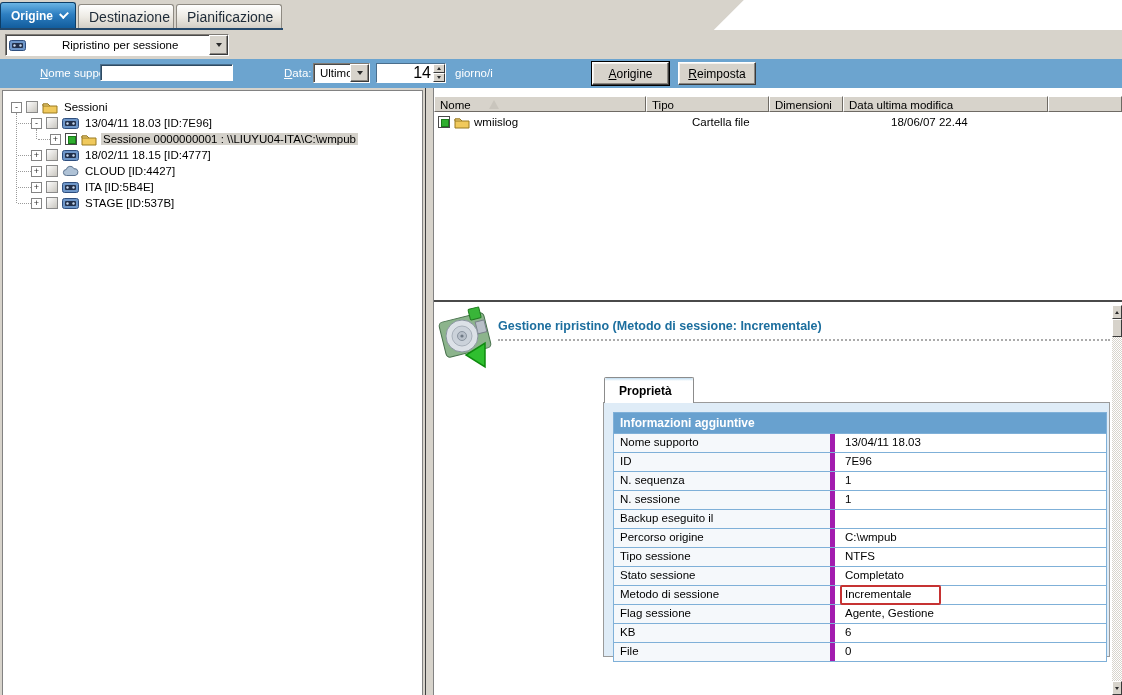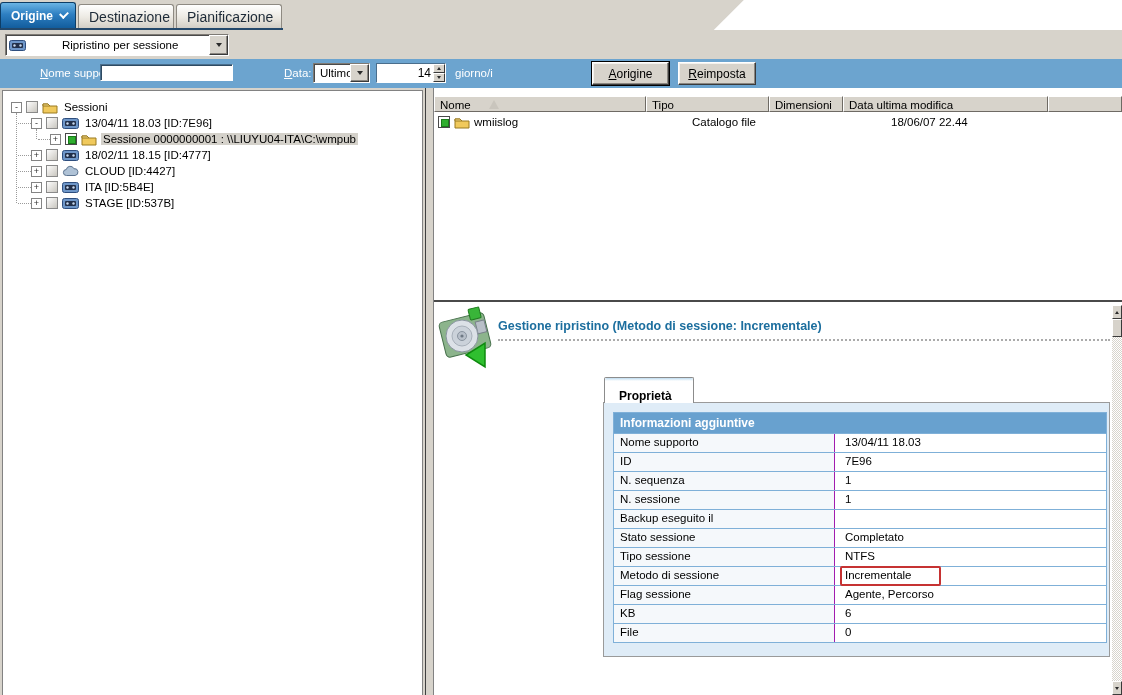--- a/index.html
+++ b/index.html
@@ -29,21 +29,21 @@
   .tri-down{width:0;height:0;border-left:3.5px solid transparent;border-right:3.5px solid transparent;border-top:4px solid #2B2B2B;}
   .tri-up{width:0;height:0;border-left:3.5px solid transparent;border-right:3.5px solid transparent;border-bottom:4px solid #2B2B2B;}
 
   
   .toolbar{position:absolute;left:0;top:59px;width:1122px;height:29px;background:#6CA4CF;color:#fff;}
   .tb-label{position:absolute;top:8px;white-space:nowrap;}
   .accel{text-decoration:underline;}
   .tb-input{position:absolute;left:100px;top:5px;width:127px;height:15px;border:1px solid;border-color:#4A6E8C #FFFFFF #FFFFFF #4A6E8C;box-shadow:inset 1px 1px 0 #2E4A62;background:#fff;font:inherit;font-size:11.5px;padding:0 2px;}
   .range-combo{position:absolute;left:313px;top:4px;width:57px;height:20px;padding-left:2px;}
   .spinner{position:absolute;left:376px;top:4px;width:70px;height:20px;display:flex;background:#fff;border:1px solid;border-color:#4A6E8C #FFF #FFF #4A6E8C;box-shadow:inset 1px 1px 0 #2E4A62;box-sizing:border-box;}
-  .spin-input{flex:1;border:none;font:inherit;font-size:12px;text-align:right;padding:0 2px;min-width:0;}
+  .spin-input{flex:1;border:none;font:inherit;font-size:16px;text-align:right;padding:0 2px;min-width:0;}
   .spin-btns{width:12px;display:flex;flex-direction:column;}
   .spin-btn{flex:1;background:#D7D3CB;border:1px solid;border-color:#FFF #3A3A3A #3A3A3A #FFF;display:flex;align-items:center;justify-content:center;}
   .spin-btn .tri-up{border-bottom-width:3px;border-left-width:2.5px;border-right-width:2.5px;}
   .spin-btn .tri-down{border-top-width:3px;border-left-width:2.5px;border-right-width:2.5px;}
   .btn{position:absolute;top:3px;height:23px;background:#D7D3CB;border:1px solid;border-color:#FFF #3A3A3A #3A3A3A #FFF;box-shadow:inset -1px -1px 0 #8A8680,inset 1px 1px 0 #F4F2EE;color:#000;font-size:12px;display:flex;align-items:center;justify-content:center;box-sizing:border-box;}
   .btn.default{box-shadow:0 0 0 1px #000,inset -1px -1px 0 #8A8680,inset 1px 1px 0 #F4F2EE;}
   .btn-aggiorna{left:592px;width:77px;}
   .btn-reimposta{left:678px;width:78px;}
 
   
@@ -86,27 +86,27 @@
   .fl-c3{width:74px;}
   .fl-c4{width:205px;padding-left:8px;}
 
   .h-splitter{position:absolute;left:0;top:211px;width:688px;height:6px;background:#fff;}
   .h-splitter-line{position:absolute;left:0;top:1px;width:100%;height:2px;background:#4A4A4A;}
 
   
   .details{position:absolute;left:0;top:217px;width:688px;height:390px;background:#fff;}
   .details-title{position:absolute;left:64px;top:14px;width:612px;font-size:12.5px;font-weight:bold;color:#1C6E9E;padding-bottom:6px;border-bottom:2px dotted #ABABAB;}
   .hdd-wrap{position:absolute;left:4px;top:0;}
-  .prop-tab{position:absolute;left:170px;top:72px;width:90px;height:26px;background:#fff;border:1px solid #8C8C8C;border-bottom:none;border-radius:2px 2px 0 0;box-sizing:border-box;z-index:2;display:flex;align-items:flex-end;padding-left:14px;font-weight:bold;font-size:12px;}
+  .prop-tab{position:absolute;left:170px;top:72px;width:90px;height:26px;background:#fff;border:1px solid #8C8C8C;border-bottom:none;border-radius:2px 2px 0 0;box-sizing:border-box;z-index:2;display:flex;align-items:center;padding-left:14px;font-weight:bold;font-size:12px;}
   .tab-accent{position:absolute;left:0;top:0;width:100%;height:3px;background:linear-gradient(#BFDCF0,#FFFFFF);border-radius:2px 2px 0 0;}
   .prop-panel{position:absolute;left:169px;top:97px;width:507px;height:255px;background:#DFECF7;border:1px solid #9A9A9A;box-sizing:border-box;z-index:1;}
   .prop-table{position:absolute;left:9px;top:9px;width:494px;border:1px solid #7FB0D8;box-sizing:border-box;background:#fff;}
   .prop-header{height:20px;line-height:20px;background:#68A1CF;color:#fff;font-weight:bold;font-size:12px;padding-left:6px;}
   .prop-row{display:flex;height:18px;border-top:1px solid #7FB0D8;}
-  .prop-label{width:221px;box-sizing:border-box;background:#F5F8FB;border-right:1px solid #a21caf;padding-left:6px;line-height:17px;font-size:11.5px;}
+  .prop-label{width:221px;box-sizing:border-box;background:#F5F8FB;border-right:5px solid #a21caf;padding-left:6px;line-height:17px;font-size:11.5px;}
   .prop-value{flex:1;background:#fff;padding-left:10px;line-height:17px;font-size:11.5px;}
   .red-box{display:inline-block;border:2px solid #C63232;border-radius:2px;padding:0 28px 1px 3px;margin-left:-5px;margin-top:-1px;line-height:15px;}
 
   
   .scrollbar{position:absolute;right:0;top:0;width:10px;height:390px;}
   .sb-track{position:absolute;left:0;top:0;width:10px;height:100%;background-color:#fff;
     background-image:linear-gradient(45deg,#D8D4CC 25%,transparent 25%,transparent 75%,#D8D4CC 75%),linear-gradient(45deg,#D8D4CC 25%,transparent 25%,transparent 75%,#D8D4CC 75%);
     background-size:2px 2px;background-position:0 0,1px 1px;}
   .sb-btn{position:absolute;left:0;width:10px;height:14px;background:#D7D3CB;border:1px solid;border-color:#FFF #3A3A3A #3A3A3A #FFF;box-sizing:border-box;display:flex;align-items:center;justify-content:center;}
   .sb-up{top:0;}
@@ -314,21 +314,21 @@
           <div class="fl-cell fl-c1">
             <span class="tree-check green"></span>
             <span class="tree-icon">
                 <svg width="16" height="13" viewBox="0 0 16 13">
                   <path d="M1 3 L6 3 L8 5 L15 5 L15 12 L1 12 Z" fill="#F0C95C" stroke="#9A7A20"></path>
                   <path d="M1 3 L6 3 L8 5 L1 5 Z" fill="#F7DD8A" stroke="#9A7A20"></path>
                 </svg>
               </span>
             <span>wmiislog</span>
           </div>
-          <div class="fl-cell fl-c2">Catalogo file</div>
+          <div class="fl-cell fl-c2">Cartella file</div>
           <div class="fl-cell fl-c3"></div>
           <div class="fl-cell fl-c4">18/06/07 22.44</div>
         </div>
       </div>
 
       <div class="h-splitter">
           <div class="h-splitter-line"></div>
         </div>
 
       <div class="details">
@@ -369,34 +369,38 @@
                 <div class="prop-value">1</div>
               </div>
             <div class="prop-row">
                 <div class="prop-label">N. sessione</div>
                 <div class="prop-value">1</div>
               </div>
             <div class="prop-row">
                 <div class="prop-label">Backup eseguito il</div>
               </div>
             <div class="prop-row">
+                <div class="prop-label">Percorso origine</div>
+                <div class="prop-value">C:\wmpub</div>
+              </div>
+            <div class="prop-row">
+                <div class="prop-label">Tipo sessione</div>
+                <div class="prop-value">NTFS</div>
+              </div>
+            <div class="prop-row">
                 <div class="prop-label">Stato sessione</div>
                 <div class="prop-value">Completato</div>
               </div>
             <div class="prop-row">
-                <div class="prop-label">Tipo sessione</div>
-                <div class="prop-value">NTFS</div>
-              </div>
-            <div class="prop-row">
                 <div class="prop-label">Metodo di sessione</div>
                 <div class="prop-value"><span class="red-box">Incrementale</span></div>
               </div>
             <div class="prop-row">
                 <div class="prop-label">Flag sessione</div>
-                <div class="prop-value">Agente, Percorso</div>
+                <div class="prop-value">Agente, Gestione</div>
               </div>
             <div class="prop-row">
                 <div class="prop-label">KB</div>
                 <div class="prop-value">6</div>
               </div>
             <div class="prop-row">
                 <div class="prop-label">File</div>
                 <div class="prop-value">0</div>
               </div>
           </div>

